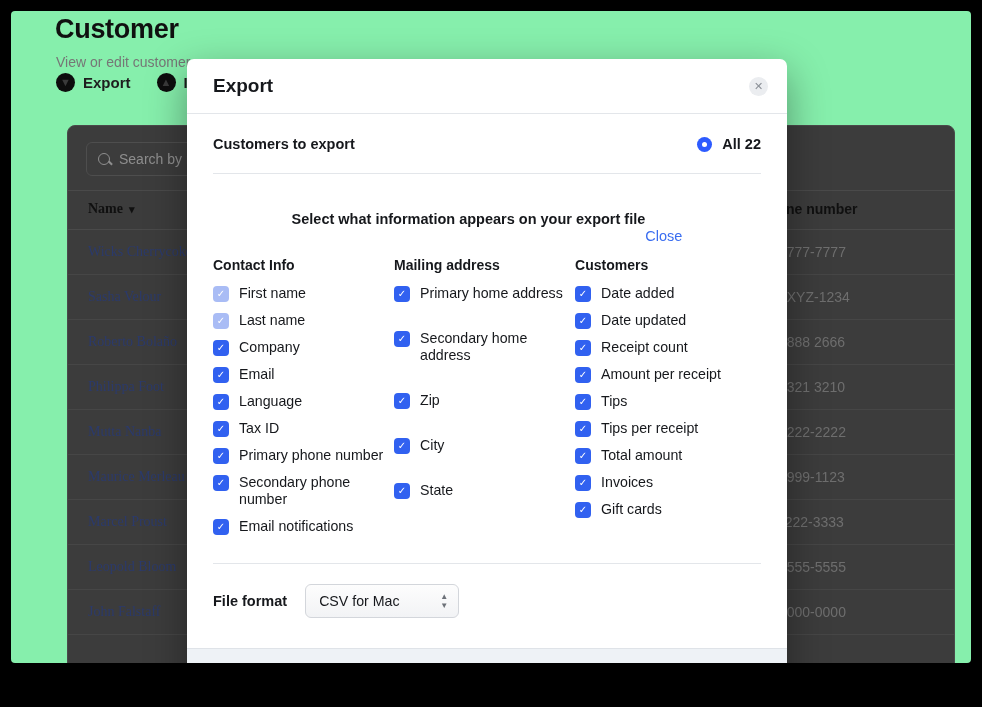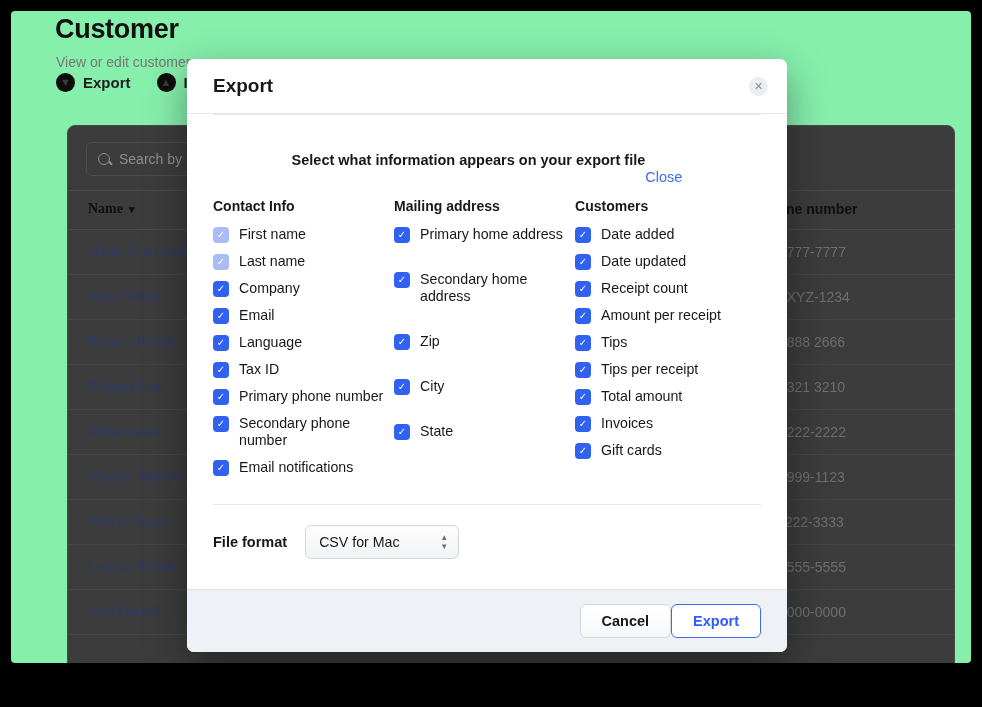--- a/index.html
+++ b/index.html
@@ -316,20 +316,27 @@
     </div>
 
     <div class="modal">
       <div class="modal-head">
         <div class="modal-title">Export</div>
         <button class="close-btn">✕</button>
       </div>
 
       <div class="modal-body">
 
+        <div class="row-customers">
+          <div class="row-label">Customers to export</div>
+          <div class="radio-wrap">
+            <span class="radio"></span>
+            <span class="radio-label">All 22</span>
+          </div>
+        </div>
 
         <div class="hr"></div>
 
         <div class="row-select">
           <div class="select-label">Select what information appears on your export file</div>
           <div class="close-link">Close</div>
         </div>
 
         <div class="cols">
           <div class="col c1">

